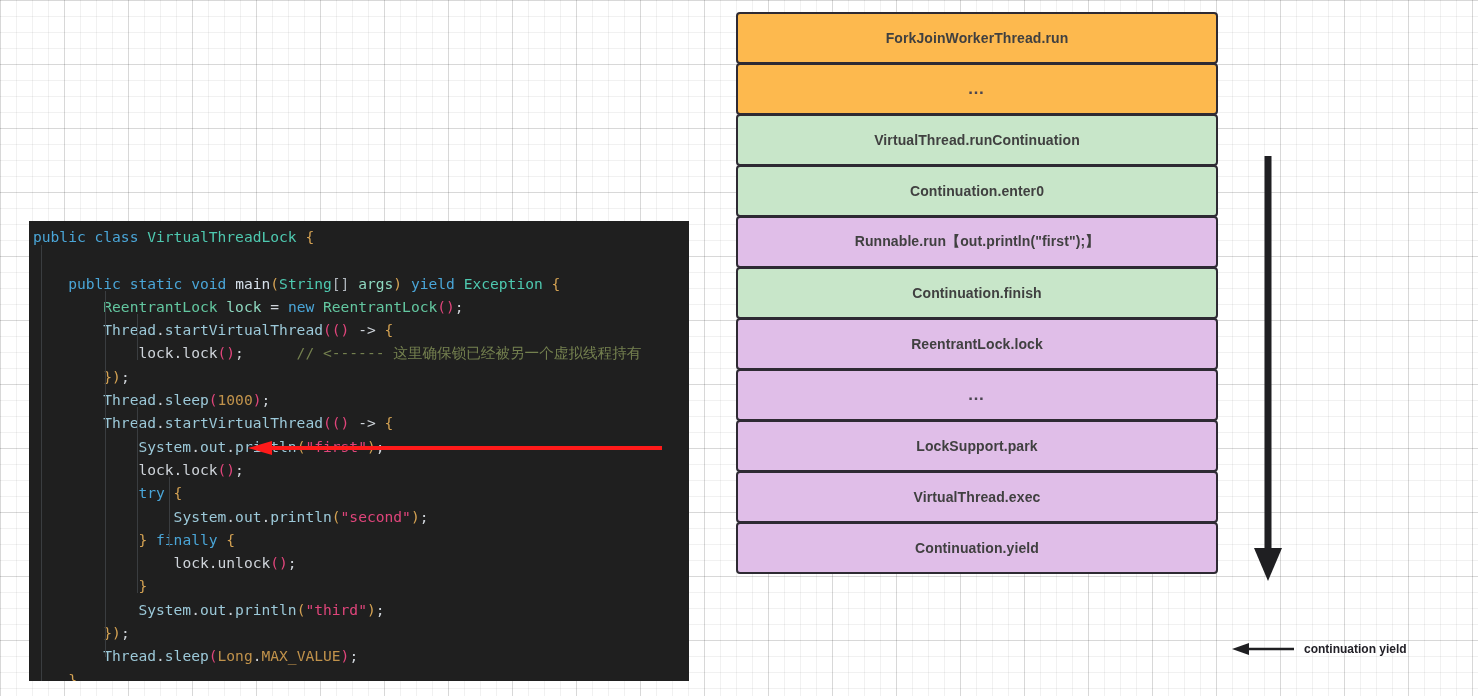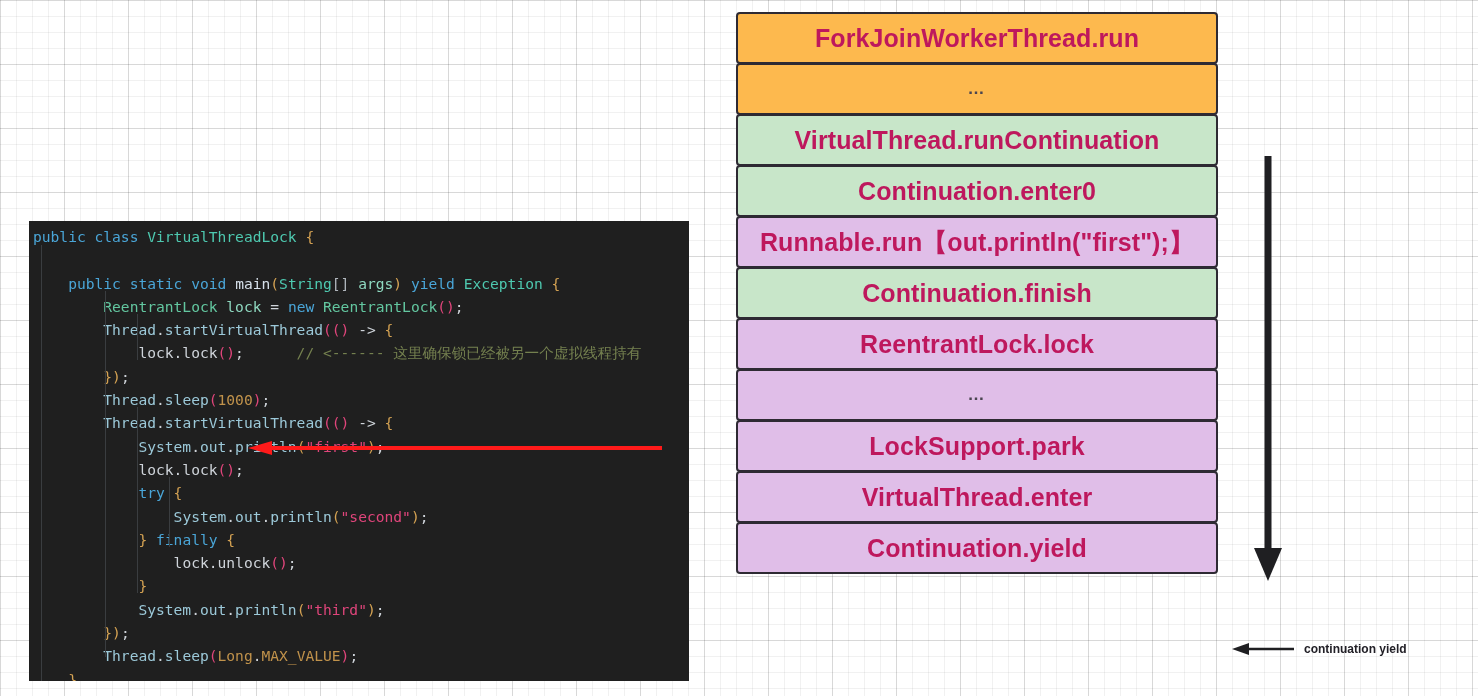--- a/index.html
+++ b/index.html
@@ -93,23 +93,23 @@
     width: 482px;
   }
   .frame {
     box-sizing: border-box;
     height: 52px;
     border: 2.5px solid #2e2a33;
     border-radius: 4px;
     display: flex;
     align-items: center;
     justify-content: center;
-    font-size: 25px;
+    font-size: 14px;
     font-weight: bold;
-    color: #be185d;
+    color: #404040;
     letter-spacing: 0.1px;
     margin-top: -1px;
   }
   .frame:first-child { margin-top: 0; }
   .frame.orange { background: #fdb94e; }
   .frame.green  { background: #c8e6c9; }
   .frame.purple { background: #e0bee8; }
   .frame.ell {
     font-size: 17px;
     letter-spacing: 2px;
@@ -206,21 +206,21 @@
   <div class="frame purple">
       <span>ReentrantLock.lock</span>
     </div>
   <div class="frame purple ell">
       <span>…</span>
     </div>
   <div class="frame purple">
       <span>LockSupport.park</span>
     </div>
   <div class="frame purple">
-      <span>VirtualThread.enter</span>
+      <span>VirtualThread.exec</span>
     </div>
   <div class="frame purple">
       <span>Continuation.yield</span>
     </div>
 </div>
 
 <svg id="down-arrow" viewBox="0 0 40 425">
   <line x1="20" y1="0" x2="20" y2="400" stroke="#1f1f22" stroke-width="7"></line>
   <polygon points="20,425 6,392 34,392" fill="#1f1f22"></polygon>
 </svg>

